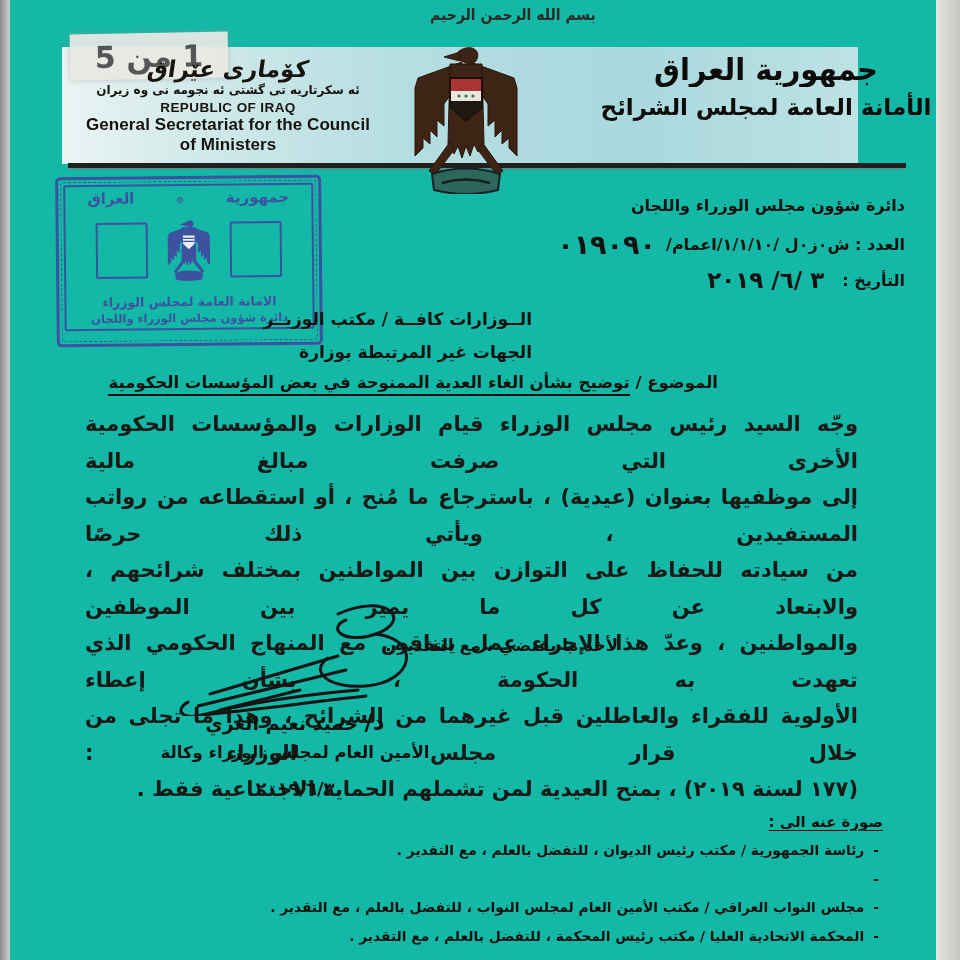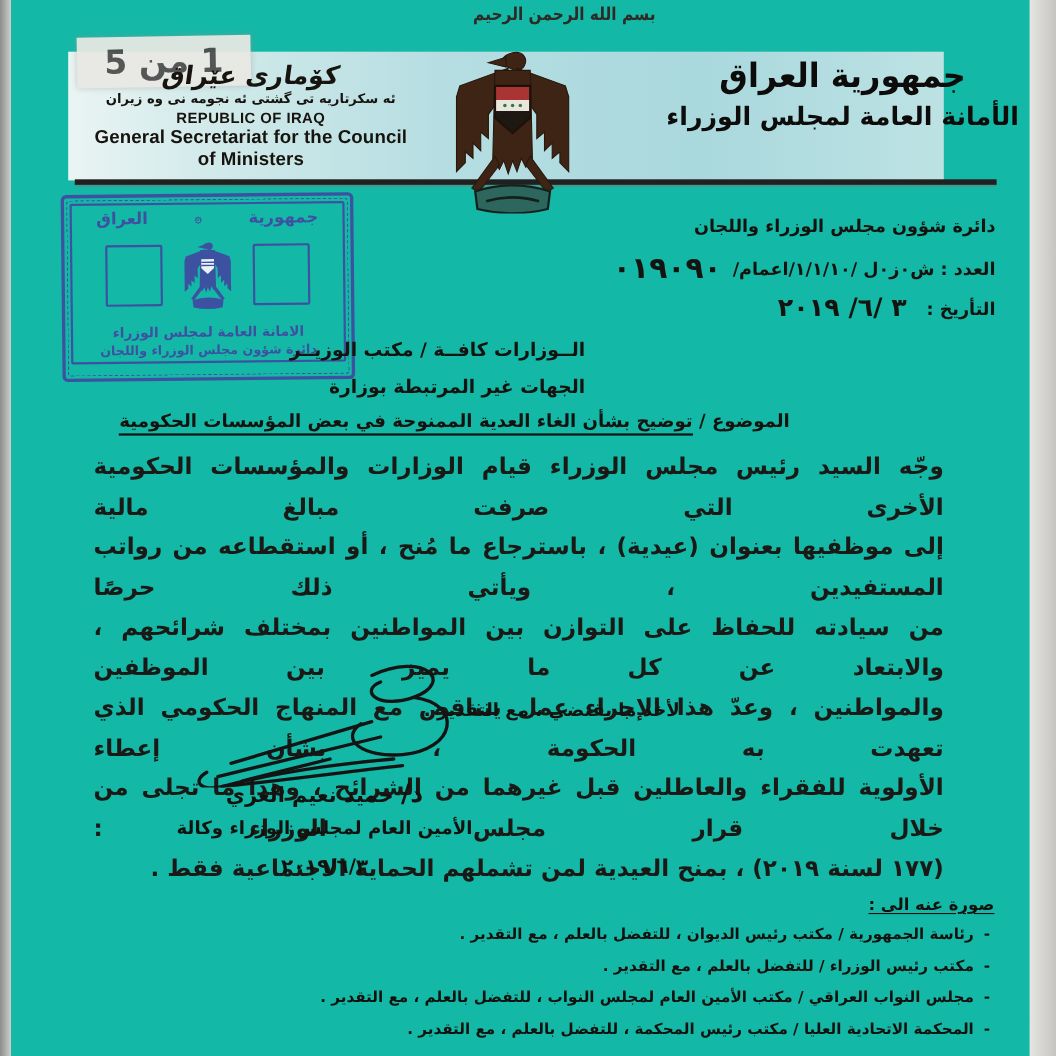--- a/index.html
+++ b/index.html
@@ -62,21 +62,21 @@
   .bline.last{text-align-last:right;}
   
   .closing{right:342px;top:636px;direction:rtl;font-size:16.5px;font-weight:bold;color:#15130f;}
   
   .sig-scribble{left:148px;top:598px;width:285px;height:118px;}
   .sig-name{left:150px;top:709px;width:290px;text-align:center;direction:rtl;font-size:19px;font-weight:bold;color:#14120e;}
   .sig-name .pre{font-size:23px;}
   .sig-title{left:115px;top:743px;width:360px;text-align:center;direction:rtl;font-size:16.5px;font-weight:bold;color:#14120e;}
   .sig-date{left:175px;top:778px;width:240px;text-align:center;font-size:18px;font-weight:bold;letter-spacing:1px;color:#14120e;}
   
-  .cc{right:56px;top:813px;direction:rtl;color:#14120e;}
+  .cc{right:77px;top:813px;direction:rtl;color:#14120e;}
   .cc-header{font-size:15px;font-weight:bold;text-decoration:underline;text-underline-offset:3px;margin-bottom:11px;}
   .cc-item{display:flex;gap:9px;font-size:13.8px;font-weight:bold;margin-bottom:12.5px;padding-right:4px;}
   .cc-dash{font-weight:bold;}
 </style>
 </head>
 <body>
 
 <div id="paper">
 
   <div class="abs scan-left"></div>
@@ -93,21 +93,21 @@
 
   <div class="abs kblock">
     <div class="k-title" dir="rtl">کۆماری عێراق</div>
     <div class="k-line" dir="rtl">ئه سکرتاریه تی گشتی ئه نجومه نی وه زیران</div>
     <div class="en1">REPUBLIC OF IRAQ</div>
     <div class="en2">General Secretariat for the Council of Ministers</div>
   </div>
 
   <div class="abs ablock">
     <div class="a1">جمهورية العراق</div>
-    <div class="a2">الأمانة العامة لمجلس الوزراء</div>
+    <div class="a2">الأمانة العامة لمجلس الشرائح</div>
   </div>
 
   <svg class="abs eagle" viewBox="0 0 128 150">
     <g fill="#3d2415" stroke="#2a170c" stroke-width="1">
       <path d="M64,4 C73,2 79,9 74,17 L69,21 L57,16 C51,13 55,6 64,4 Z"></path>
       <path d="M58,8 L42,13 L58,17 Z"></path>
       <path d="M60,18 L16,34 L13,44 L13,112 L21,104 L21,94 L28,100 L28,86 L35,93 L35,76 L42,82 L42,60 L52,46 Z"></path>
       <path d="M68,18 L112,34 L115,44 L115,112 L107,104 L107,94 L100,100 L100,86 L93,93 L93,76 L86,82 L86,60 L76,46 Z"></path>
       <path d="M48,20 L80,20 L82,100 L76,108 L72,100 L68,112 L64,102 L60,114 L56,102 L52,110 L46,100 Z"></path>
       <path d="M48,98 L27,127 L33,131 L52,106 Z"></path>
@@ -210,21 +210,20 @@
   <div class="abs sig-date" dir="rtl">٢٠١٩/٦/٣</div>
 
   <div class="abs cc">
     <div class="cc-header">صورة عنه الى :</div>
     <div class="cc-item">
       <span class="cc-dash">-</span>
       <span>رئاسة الجمهورية / مكتب رئيس الديوان ، للتفضل بالعلم ، مع التقدير .</span>
     </div>
     <div class="cc-item">
       <span class="cc-dash">-</span>
-      <span>مكتب رئيس الوزراء / للتفضل بالعلم ، مع التقدير .</span>
     </div>
     <div class="cc-item">
       <span class="cc-dash">-</span>
       <span>مجلس النواب العراقي / مكتب الأمين العام لمجلس النواب ، للتفضل بالعلم ، مع التقدير .</span>
     </div>
     <div class="cc-item">
       <span class="cc-dash">-</span>
       <span>المحكمة الاتحادية العليا / مكتب رئيس المحكمة ، للتفضل بالعلم ، مع التقدير .</span>
     </div>
   </div>

